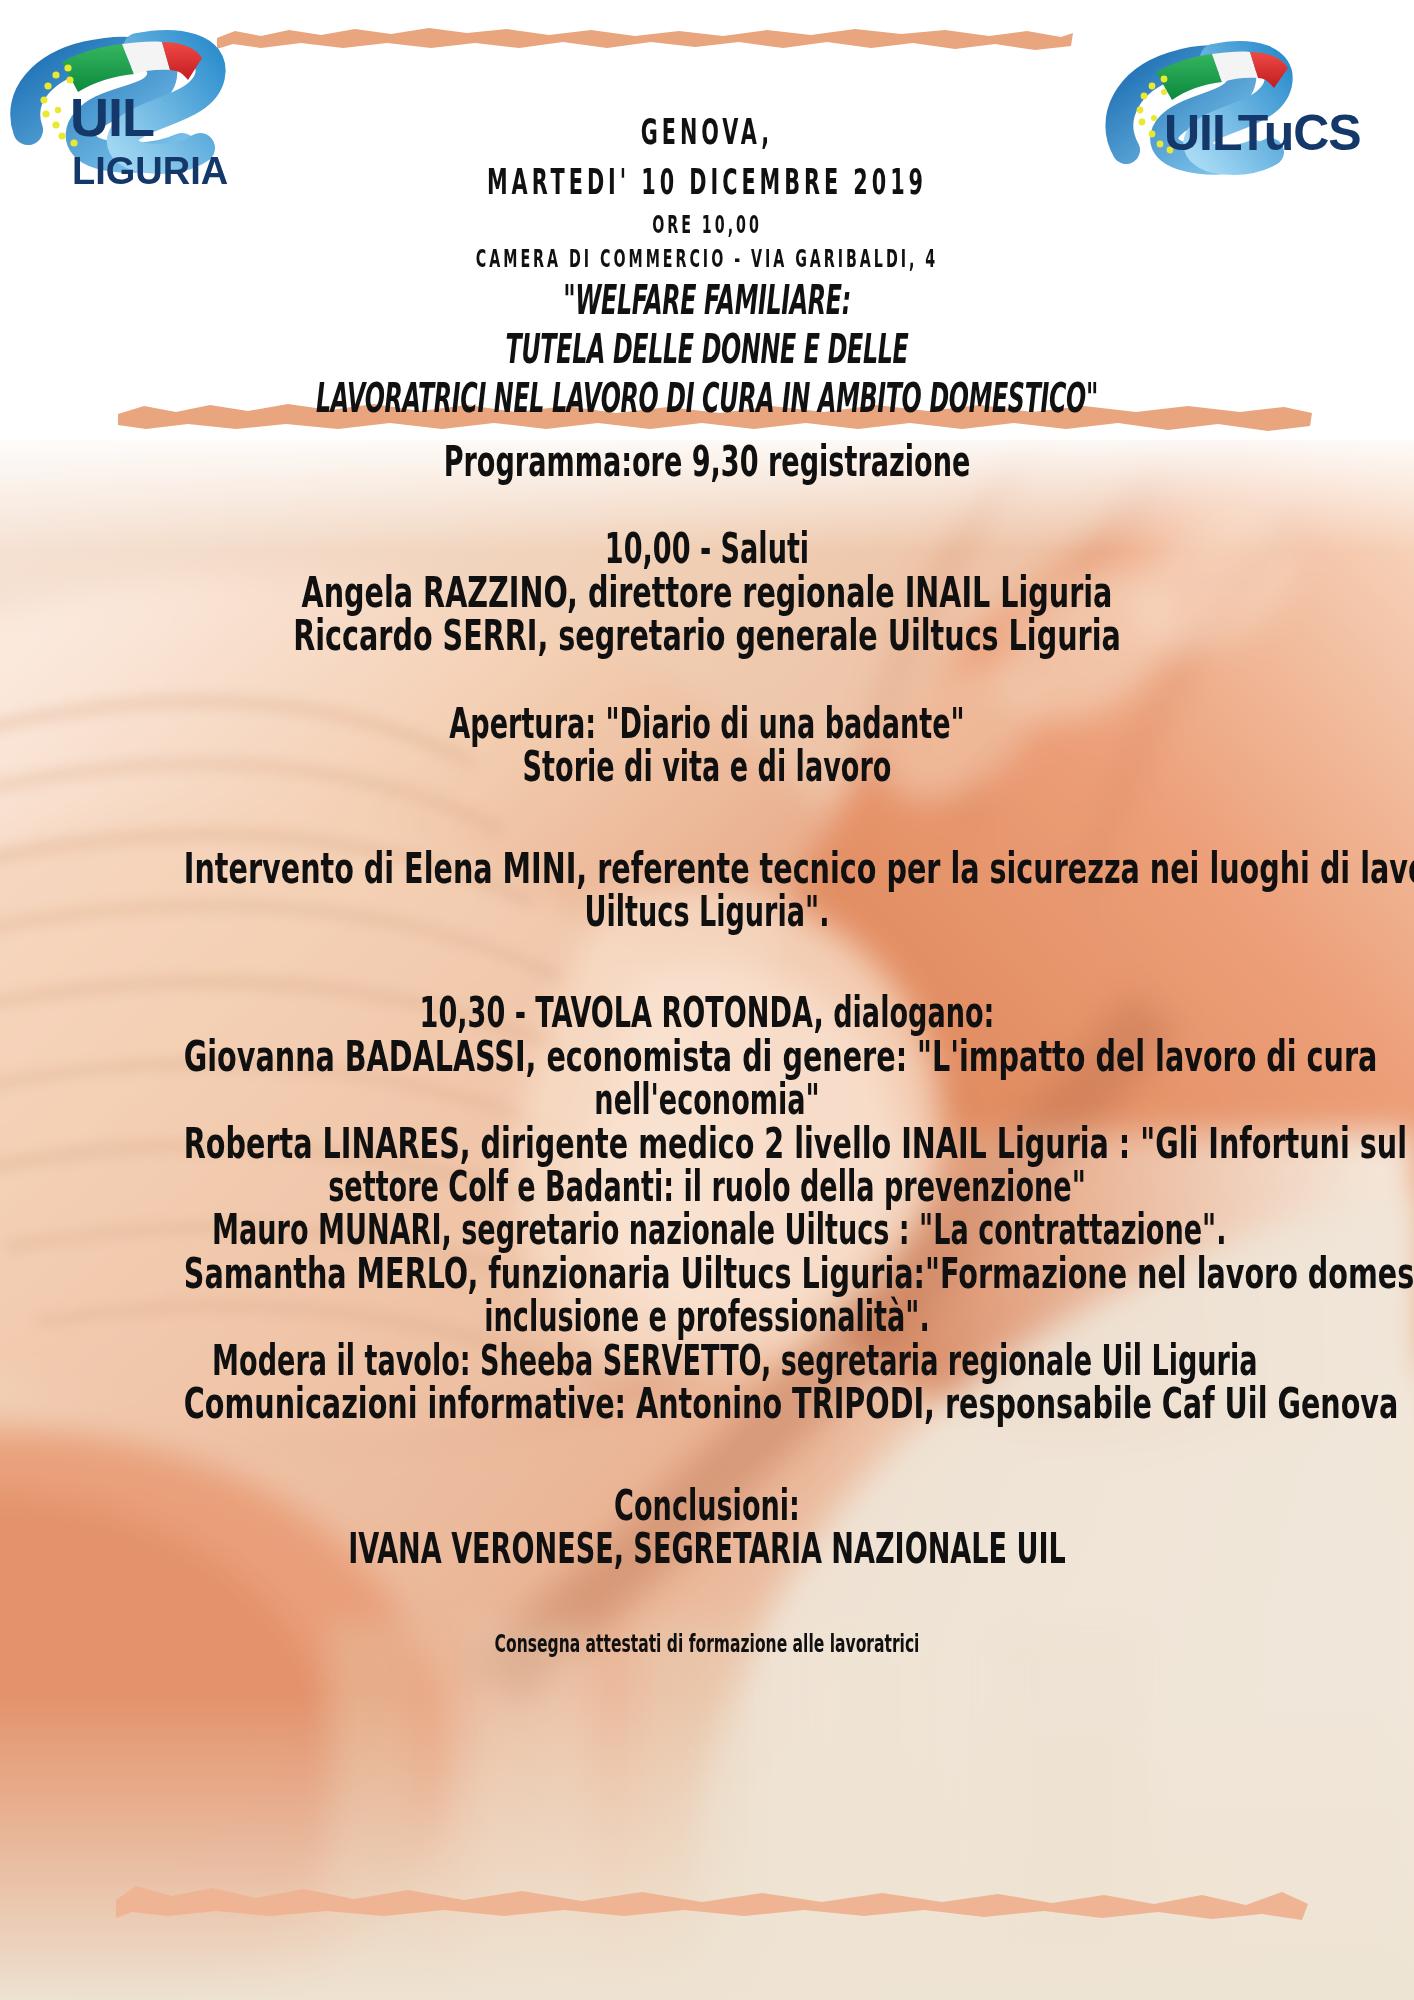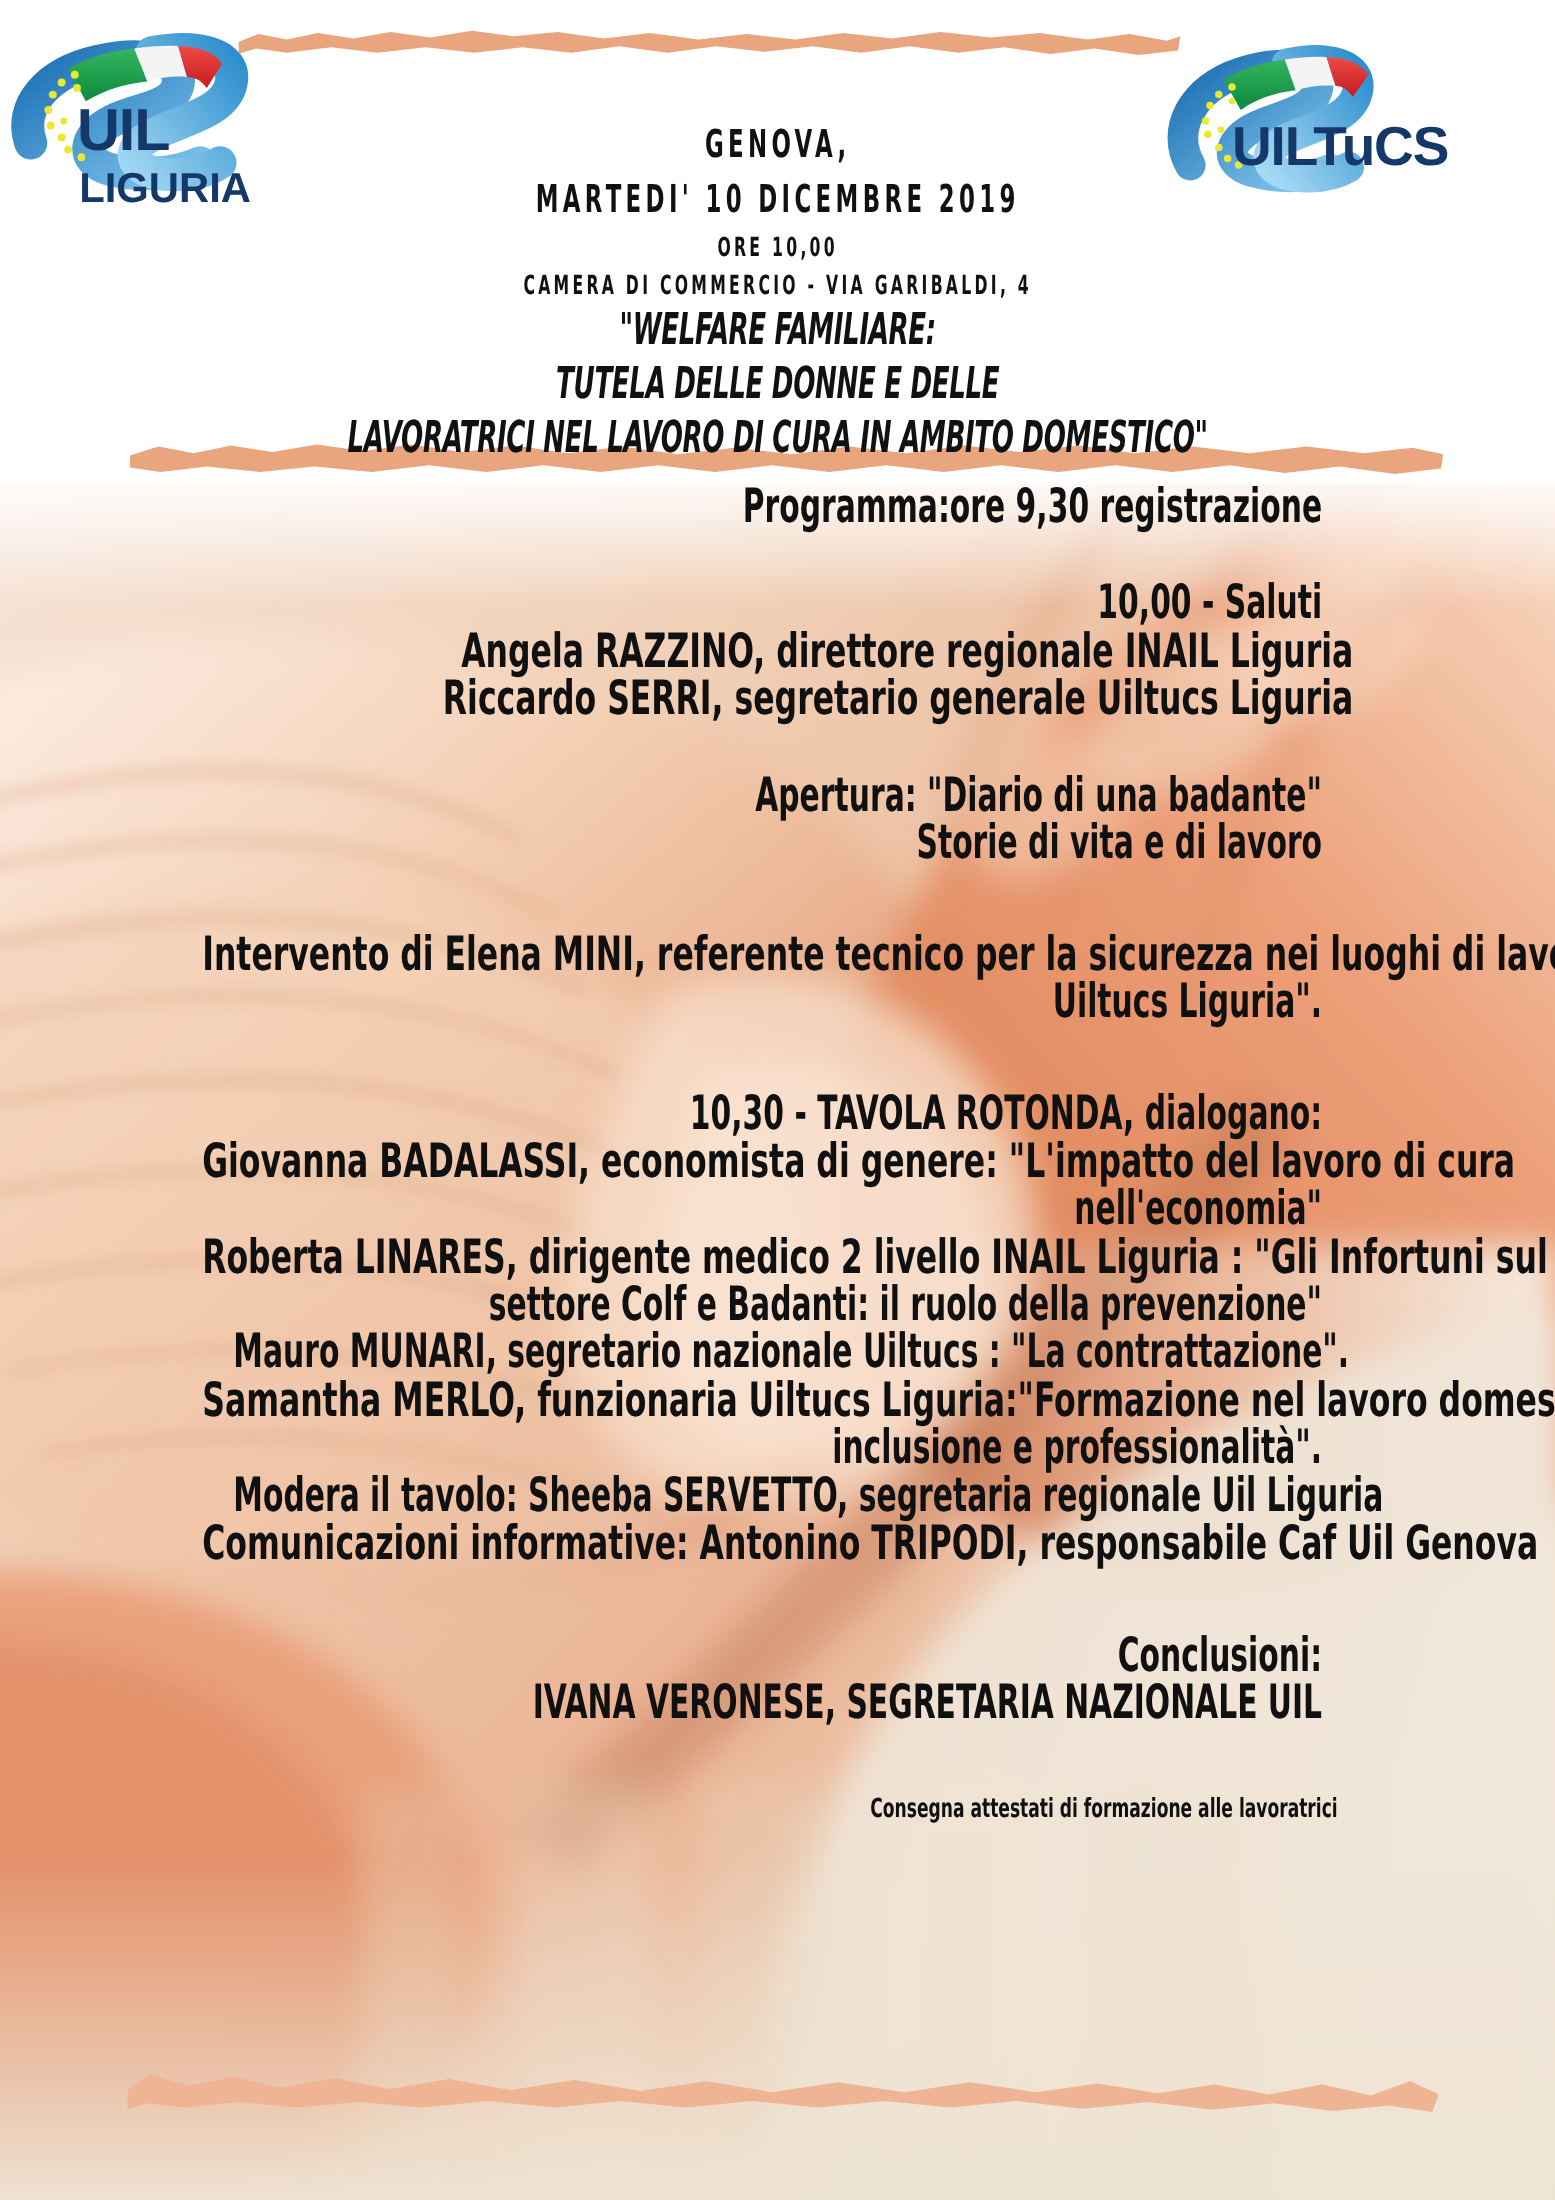--- a/index.html
+++ b/index.html
@@ -18,21 +18,21 @@
 
   
   .header-band{
     position:absolute;top:0;left:0;width:1414px;height:440px;
     background:#ffffff;z-index:6;
   }
 
   
   .logo{position:absolute;z-index:9;}
   .logo-left{left:10px;top:18px;width:270px;height:180px;}
-  .logo-right{left:1020px;top:22px;width:330px;height:165px;}
+  .logo-right{left:1064px;top:22px;width:330px;height:165px;}
 
   
   .brush{position:absolute;z-index:8;pointer-events:none;}
   .brush-top{left:215px;top:24px;width:860px;height:30px;}
   .brush-mid{left:118px;top:398px;width:1195px;height:36px;}
   .brush-bottom{left:112px;top:1880px;width:1200px;height:42px;}
 
   
   .photo{
     position:absolute;left:0;top:432px;width:1414px;height:1568px;
@@ -73,21 +73,21 @@
     font-size:40px;
     line-height:1.22;
     font-style:italic;
     letter-spacing:-0.5px;
   }
   #event-title .ln{display:block;white-space:nowrap;}
 
   
   .body-wrap{
     position:absolute;z-index:10;left:0;top:440px;width:1414px;
-    text-align:right;color:#101010;
+    text-align:center;color:#101010;
   }
   .prog{
     font-family:"Liberation Sans Narrow","DejaVu Sans Condensed","Liberation Sans",sans-serif;
     font-weight:bold;
     font-size:43px;
     line-height:1.01;
   }
   .prog .line{
     display:block;white-space:nowrap;
     transform:scaleX(0.70);

